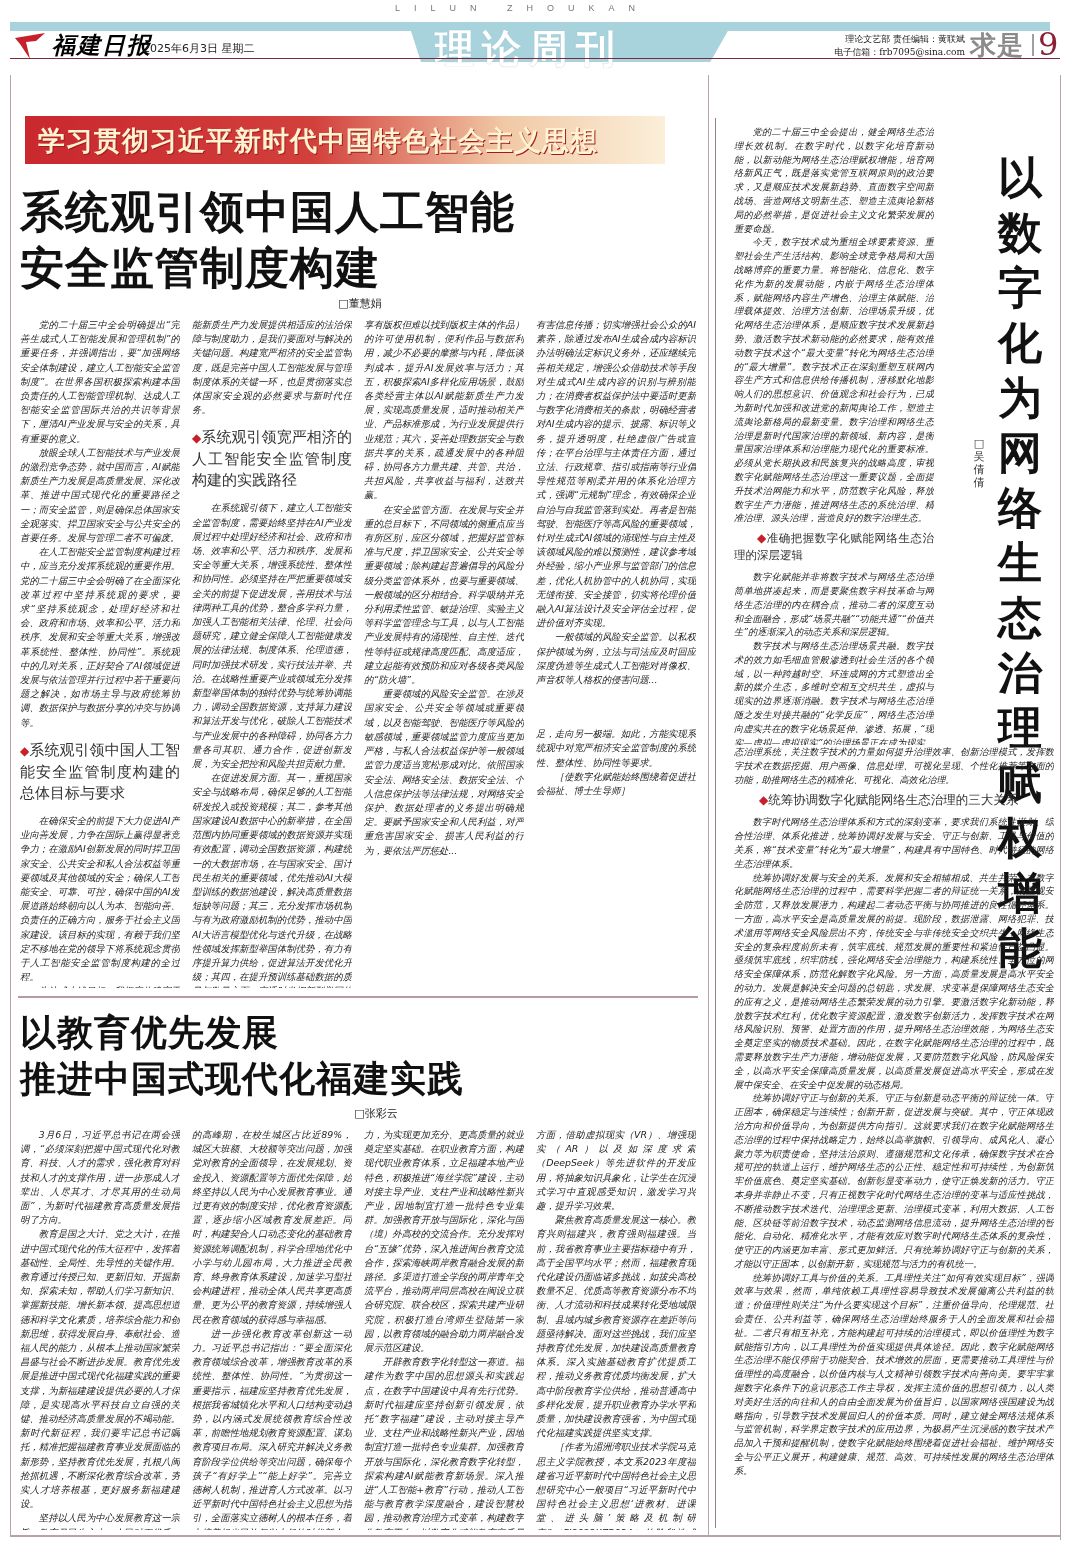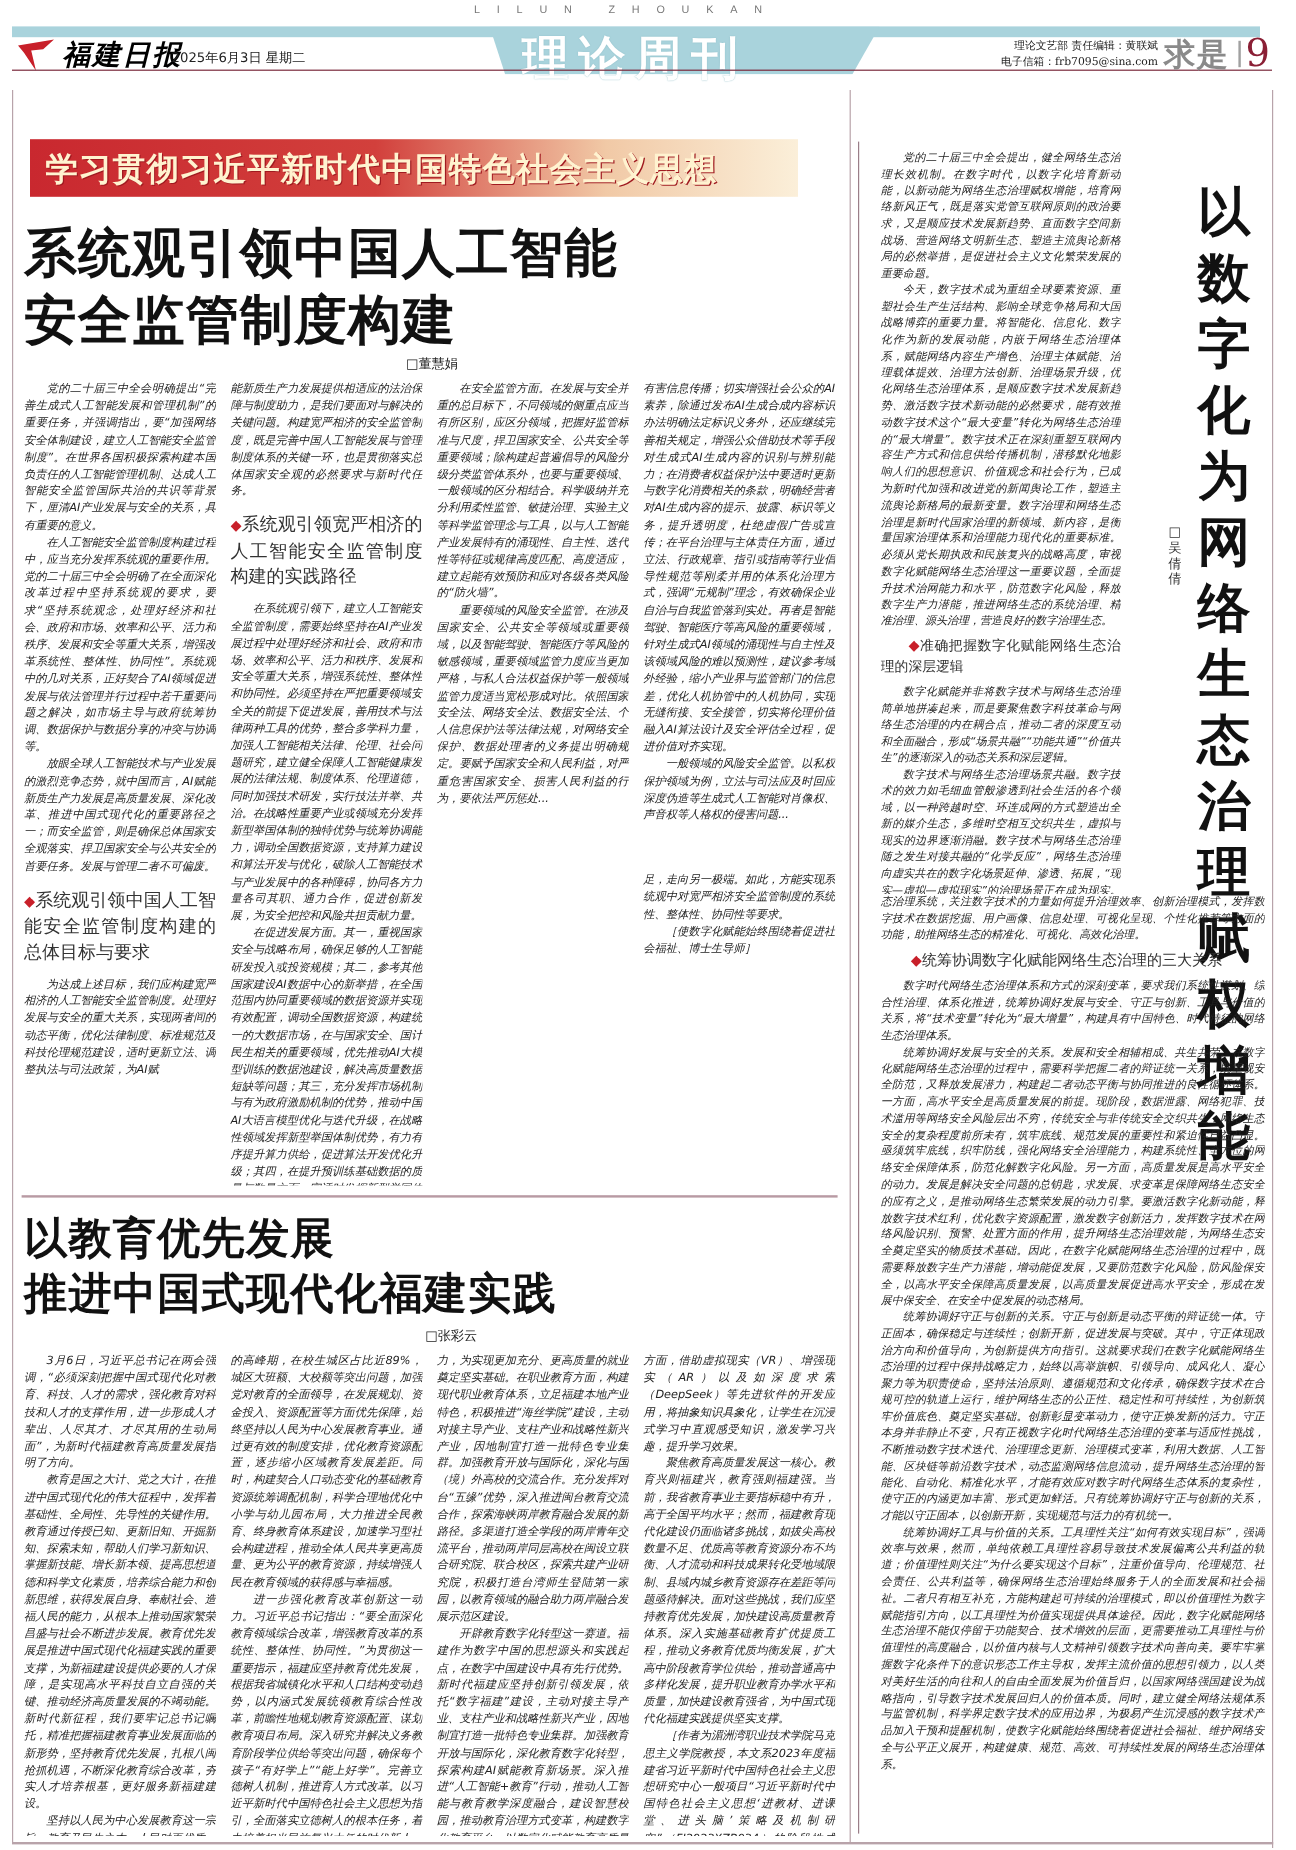--- a/index.html
+++ b/index.html
@@ -103,34 +103,36 @@
 <div class="banner-text">学习贯彻习近平新时代中国特色社会主义思想</div>
 
 <div class="headline h1">
   <div>系统观引领中国人工智能</div>
   <div>安全监管制度构建</div>
 </div>
 <div class="byline by1">□董慧娟</div>
 
 <div class="col c1">
   <p>党的二十届三中全会明确提出“完善生成式人工智能发展和管理机制”的重要任务，并强调指出，要“加强网络安全体制建设，建立人工智能安全监管制度”。在世界各国积极探索构建本国负责任的人工智能管理机制、达成人工智能安全监管国际共治的共识等背景下，厘清AI产业发展与安全的关系，具有重要的意义。</p>
+  <p>放眼全球人工智能技术与产业发展的激烈竞争态势，就中国而言，AI赋能新质生产力发展是高质量发展、深化改革、推进中国式现代化的重要路径之一；而安全监管，则是确保总体国家安全观落实、捍卫国家安全与公共安全的首要任务。发展与管理二者不可偏废。</p>
   <p>在人工智能安全监管制度构建过程中，应当充分发挥系统观的重要作用。党的二十届三中全会明确了在全面深化改革过程中坚持系统观的要求，要求“坚持系统观念，处理好经济和社会、政府和市场、效率和公平、活力和秩序、发展和安全等重大关系，增强改革系统性、整体性、协同性”。系统观中的几对关系，正好契合了AI领域促进发展与依法管理并行过程中若干重要问题之解决，如市场主导与政府统筹协调、数据保护与数据分享的冲突与协调等。</p>
-  <p>放眼全球人工智能技术与产业发展的激烈竞争态势，就中国而言，AI赋能新质生产力发展是高质量发展、深化改革、推进中国式现代化的重要路径之一；而安全监管，则是确保总体国家安全观落实、捍卫国家安全与公共安全的首要任务。发展与管理二者不可偏废。</p>
   <div class="sub"><span class="dia">◆</span><span>系统观引领中国人工智能安全监管制度构建的总体目标与要求</span></div>
+  <p>在确保安全的前提下大力促进AI产业向善发展，力争在国际上赢得显著竞争力；在激励AI创新发展的同时捍卫国家安全、公共安全和私人合法权益等重要领域及其他领域的安全；确保人工智能安全、可靠、可控，确保中国的AI发展道路始终朝向以人为本、智能向善、负责任的正确方向，服务于社会主义国家建设。该目标的实现，有赖于我们坚定不移地在党的领导下将系统观念贯彻于人工智能安全监管制度构建的全过程。</p>
   <p>为达成上述目标，我们应构建宽严相济的人工智能安全监管制度。处理好发展与安全的重大关系，实现两者间的动态平衡，优化法律制度、标准规范及科技伦理规范建设，适时更新立法、调整执法与司法政策，为AI赋</p>
 </div>
 
 <div class="col c2">
   <p class="noindent">能新质生产力发展提供相适应的法治保障与制度助力，是我们要面对与解决的关键问题。构建宽严相济的安全监管制度，既是完善中国人工智能发展与管理制度体系的关键一环，也是贯彻落实总体国家安全观的必然要求与新时代任务。</p>
   <div class="sub"><span class="dia">◆</span><span>系统观引领宽严相济的人工智能安全监管制度构建的实践路径</span></div>
   <p>在系统观引领下，建立人工智能安全监管制度，需要始终坚持在AI产业发展过程中处理好经济和社会、政府和市场、效率和公平、活力和秩序、发展和安全等重大关系，增强系统性、整体性和协同性。必须坚持在严把重要领域安全关的前提下促进发展，善用技术与法律两种工具的优势，整合多学科力量，加强人工智能相关法律、伦理、社会问题研究，建立健全保障人工智能健康发展的法律法规、制度体系、伦理道德，同时加强技术研发，实行技法并举、共治。在战略性重要产业或领域充分发挥新型举国体制的独特优势与统筹协调能力，调动全国数据资源，支持算力建设和算法开发与优化，破除人工智能技术与产业发展中的各种障碍，协同各方力量各司其职、通力合作，促进创新发展，为安全把控和风险共担贡献力量。</p>
   <p>在促进发展方面。其一，重视国家安全与战略布局，确保足够的人工智能研发投入或投资规模；其二，参考其他国家建设AI数据中心的新举措，在全国范围内协同重要领域的数据资源并实现有效配置，调动全国数据资源，构建统一的大数据市场，在与国家安全、国计民生相关的重要领域，优先推动AI大模型训练的数据池建设，解决高质量数据短缺等问题；其三，充分发挥市场机制与有为政府激励机制的优势，推动中国AI大语言模型优化与迭代升级，在战略性领域发挥新型举国体制优势，有力有序提升算力供给，促进算法开发优化升级；其四，在提升预训练基础数据的质量与数量方面，宜适时发挥新型举国体制在资源整合能力、长远价值布局等方面的优势，推动相关产业界对接与合作，助推重要数据库或数据集的许可谈判，适时创建与AI产业发展相适应的孤儿作品（指</p>
 </div>
 
 <div class="col c3">
+  <p class="noindent">享有版权但难以找到版权主体的作品）的许可使用机制，便利作品与数据利用，减少不必要的摩擦与内耗，降低谈判成本，提升AI发展效率与活力；其五，积极探索AI多样化应用场景，鼓励各类经营主体以AI赋能新质生产力发展，实现高质量发展，适时推动相关产业、产品标准形成，为行业发展提供行业规范；其六，妥善处理数据安全与数据共享的关系，疏通发展中的各种阻碍，协同各方力量共建、共管、共治，共担风险，共享收益与福利，达致共赢。</p>
   <p>在安全监管方面。在发展与安全并重的总目标下，不同领域的侧重点应当有所区别，应区分领域，把握好监管标准与尺度，捍卫国家安全、公共安全等重要领域；除构建起普遍倡导的风险分级分类监管体系外，也要与重要领域、一般领域的区分相结合。科学吸纳并充分利用柔性监管、敏捷治理、实验主义等科学监管理念与工具，以与人工智能产业发展特有的涌现性、自主性、迭代性等特征或规律高度匹配、高度适应，建立起能有效预防和应对各级各类风险的“防火墙”。</p>
   <p>重要领域的风险安全监管。在涉及国家安全、公共安全等领域或重要领域，以及智能驾驶、智能医疗等风险的敏感领域，重要领域监管力度应当更加严格，与私人合法权益保护等一般领域监管力度适当宽松形成对比。依照国家安全法、网络安全法、数据安全法、个人信息保护法等法律法规，对网络安全保护、数据处理者的义务提出明确规定。要赋予国家安全和人民利益，对严重危害国家安全、损害人民利益的行为，要依法严厉惩处...</p>
 </div>
 
 <div class="col c4">
   <p class="noindent">有害信息传播；切实增强社会公众的AI素养，除通过发布AI生成合成内容标识办法明确法定标识义务外，还应继续完善相关规定，增强公众借助技术等手段对生成式AI生成内容的识别与辨别能力；在消费者权益保护法中要适时更新与数字化消费相关的条款，明确经营者对AI生成内容的提示、披露、标识等义务，提升透明度，杜绝虚假广告或宣传；在平台治理与主体责任方面，通过立法、行政规章、指引或指南等行业倡导性规范等刚柔并用的体系化治理方式，强调“元规制”理念，有效确保企业自治与自我监管落到实处。再者是智能驾驶、智能医疗等高风险的重要领域，针对生成式AI领域的涌现性与自主性及该领域风险的难以预测性，建议参考域外经验，缩小产业界与监管部门的信息差，优化人机协管中的人机协同，实现无缝衔接、安全接管，切实将伦理价值融入AI算法设计及安全评估全过程，促进价值对齐实现。</p>
   <p>一般领域的风险安全监管。以私权保护领域为例，立法与司法应及时回应深度伪造等生成式人工智能对肖像权、声音权等人格权的侵害问题...</p>
   <p class="noindent" style="margin-top:40px">足，走向另一极端。如此，方能实现系统观中对宽严相济安全监管制度的系统性、整体性、协同性等要求。</p>
   <p>［使数字化赋能始终围绕着促进社会福祉、博士生导师］</p>
 </div>

